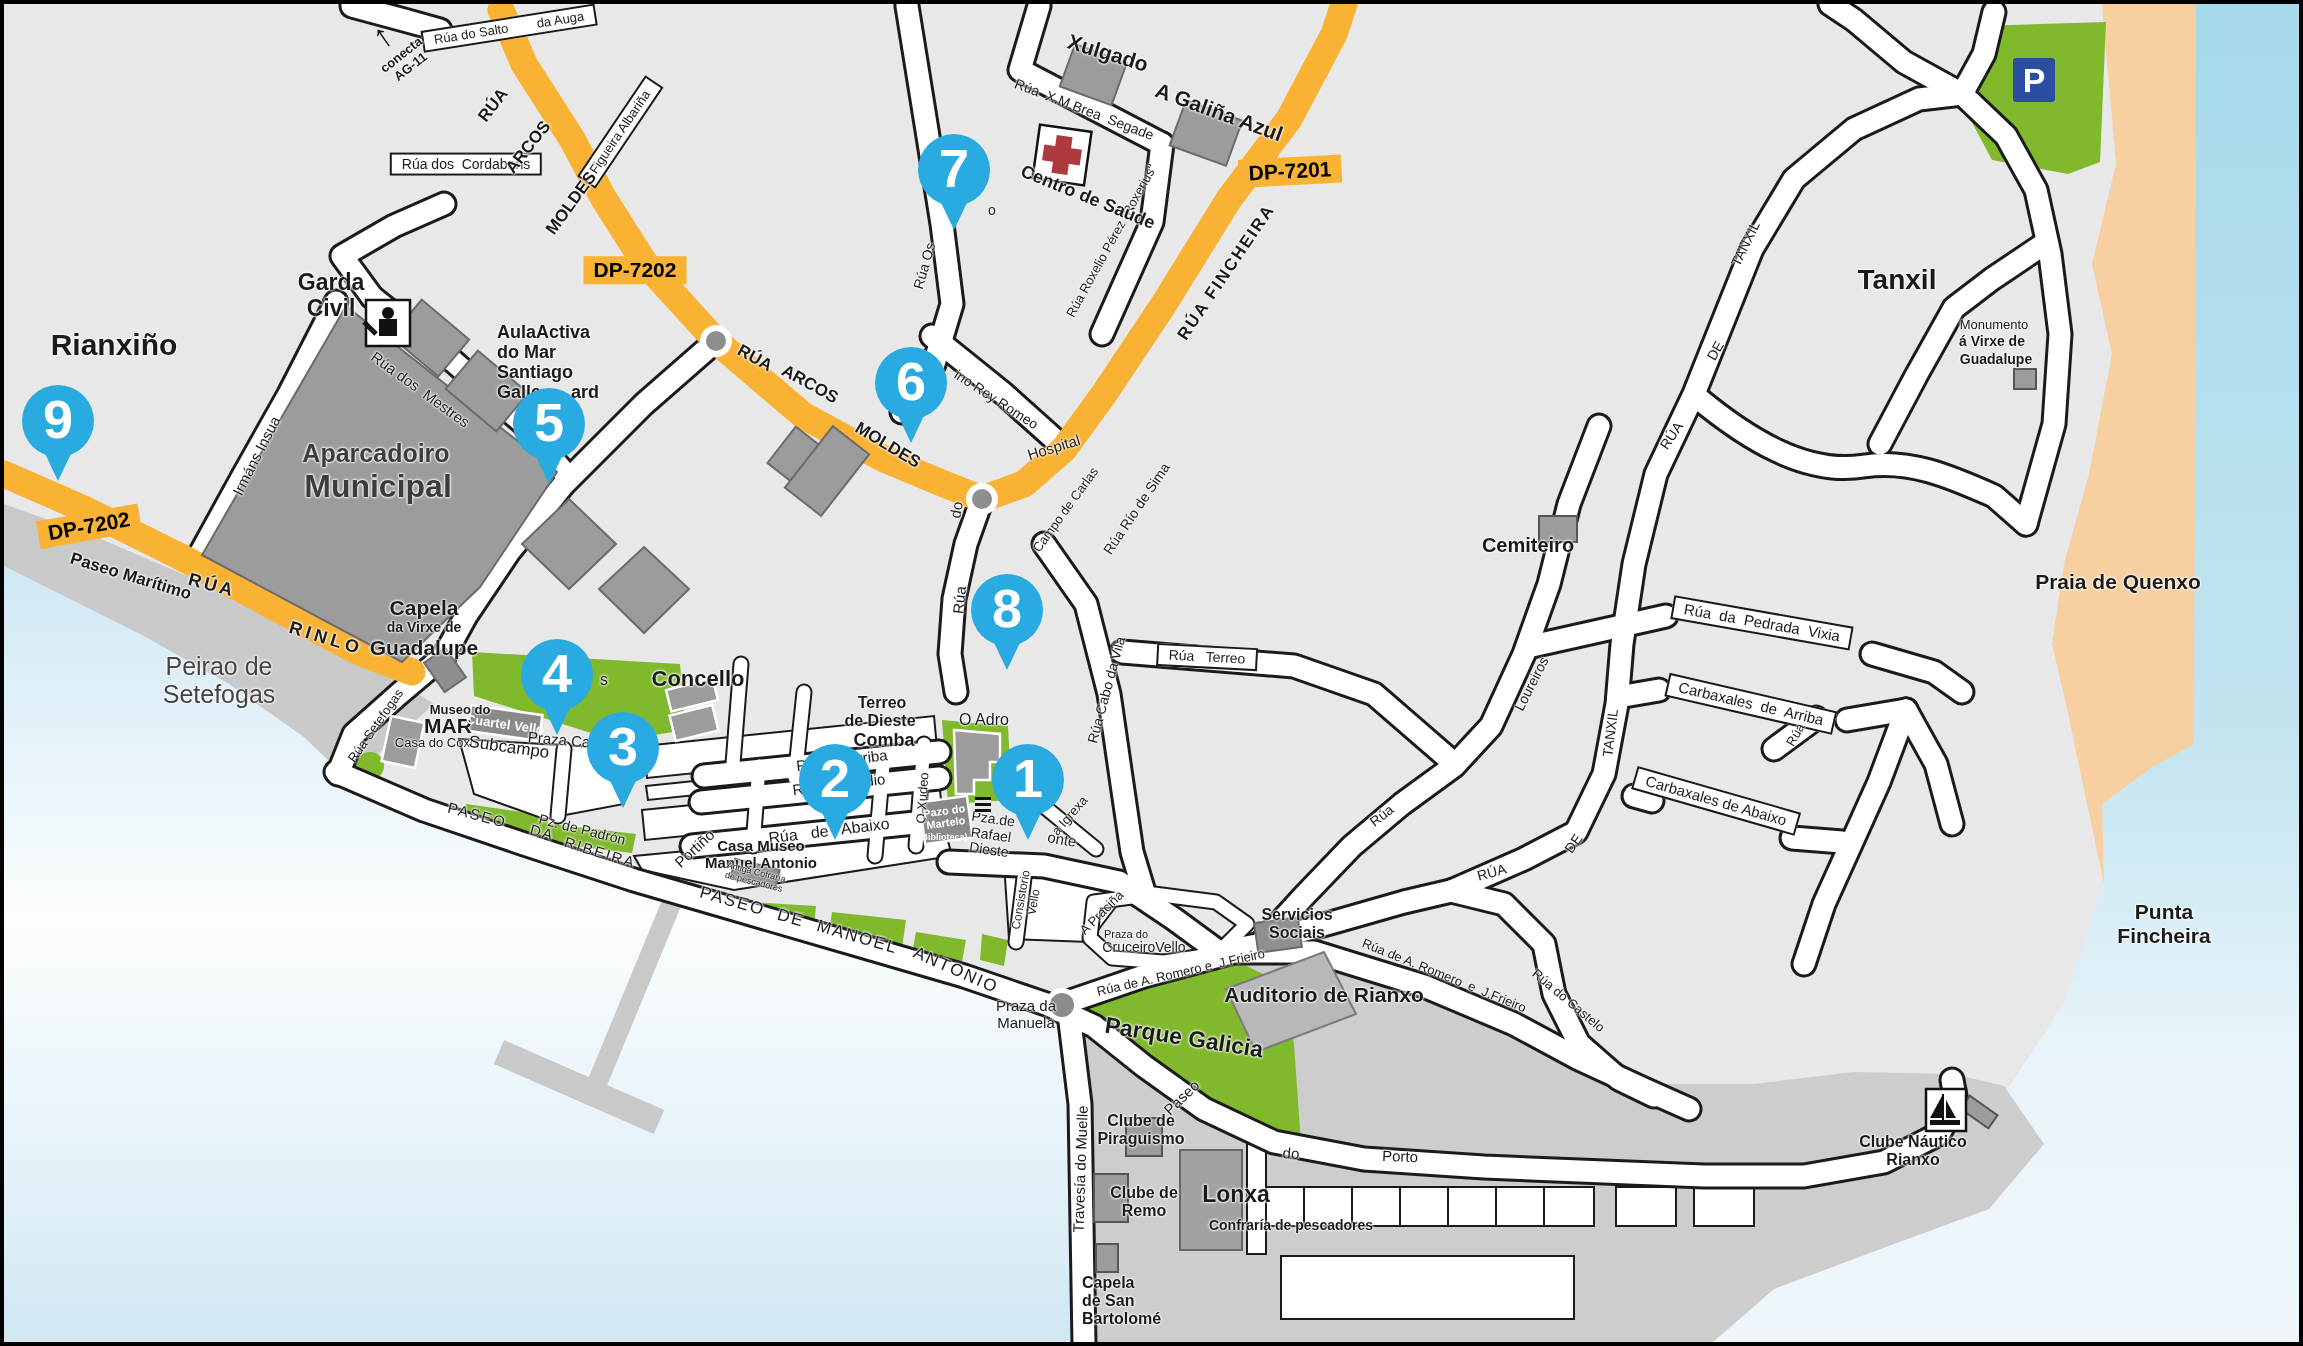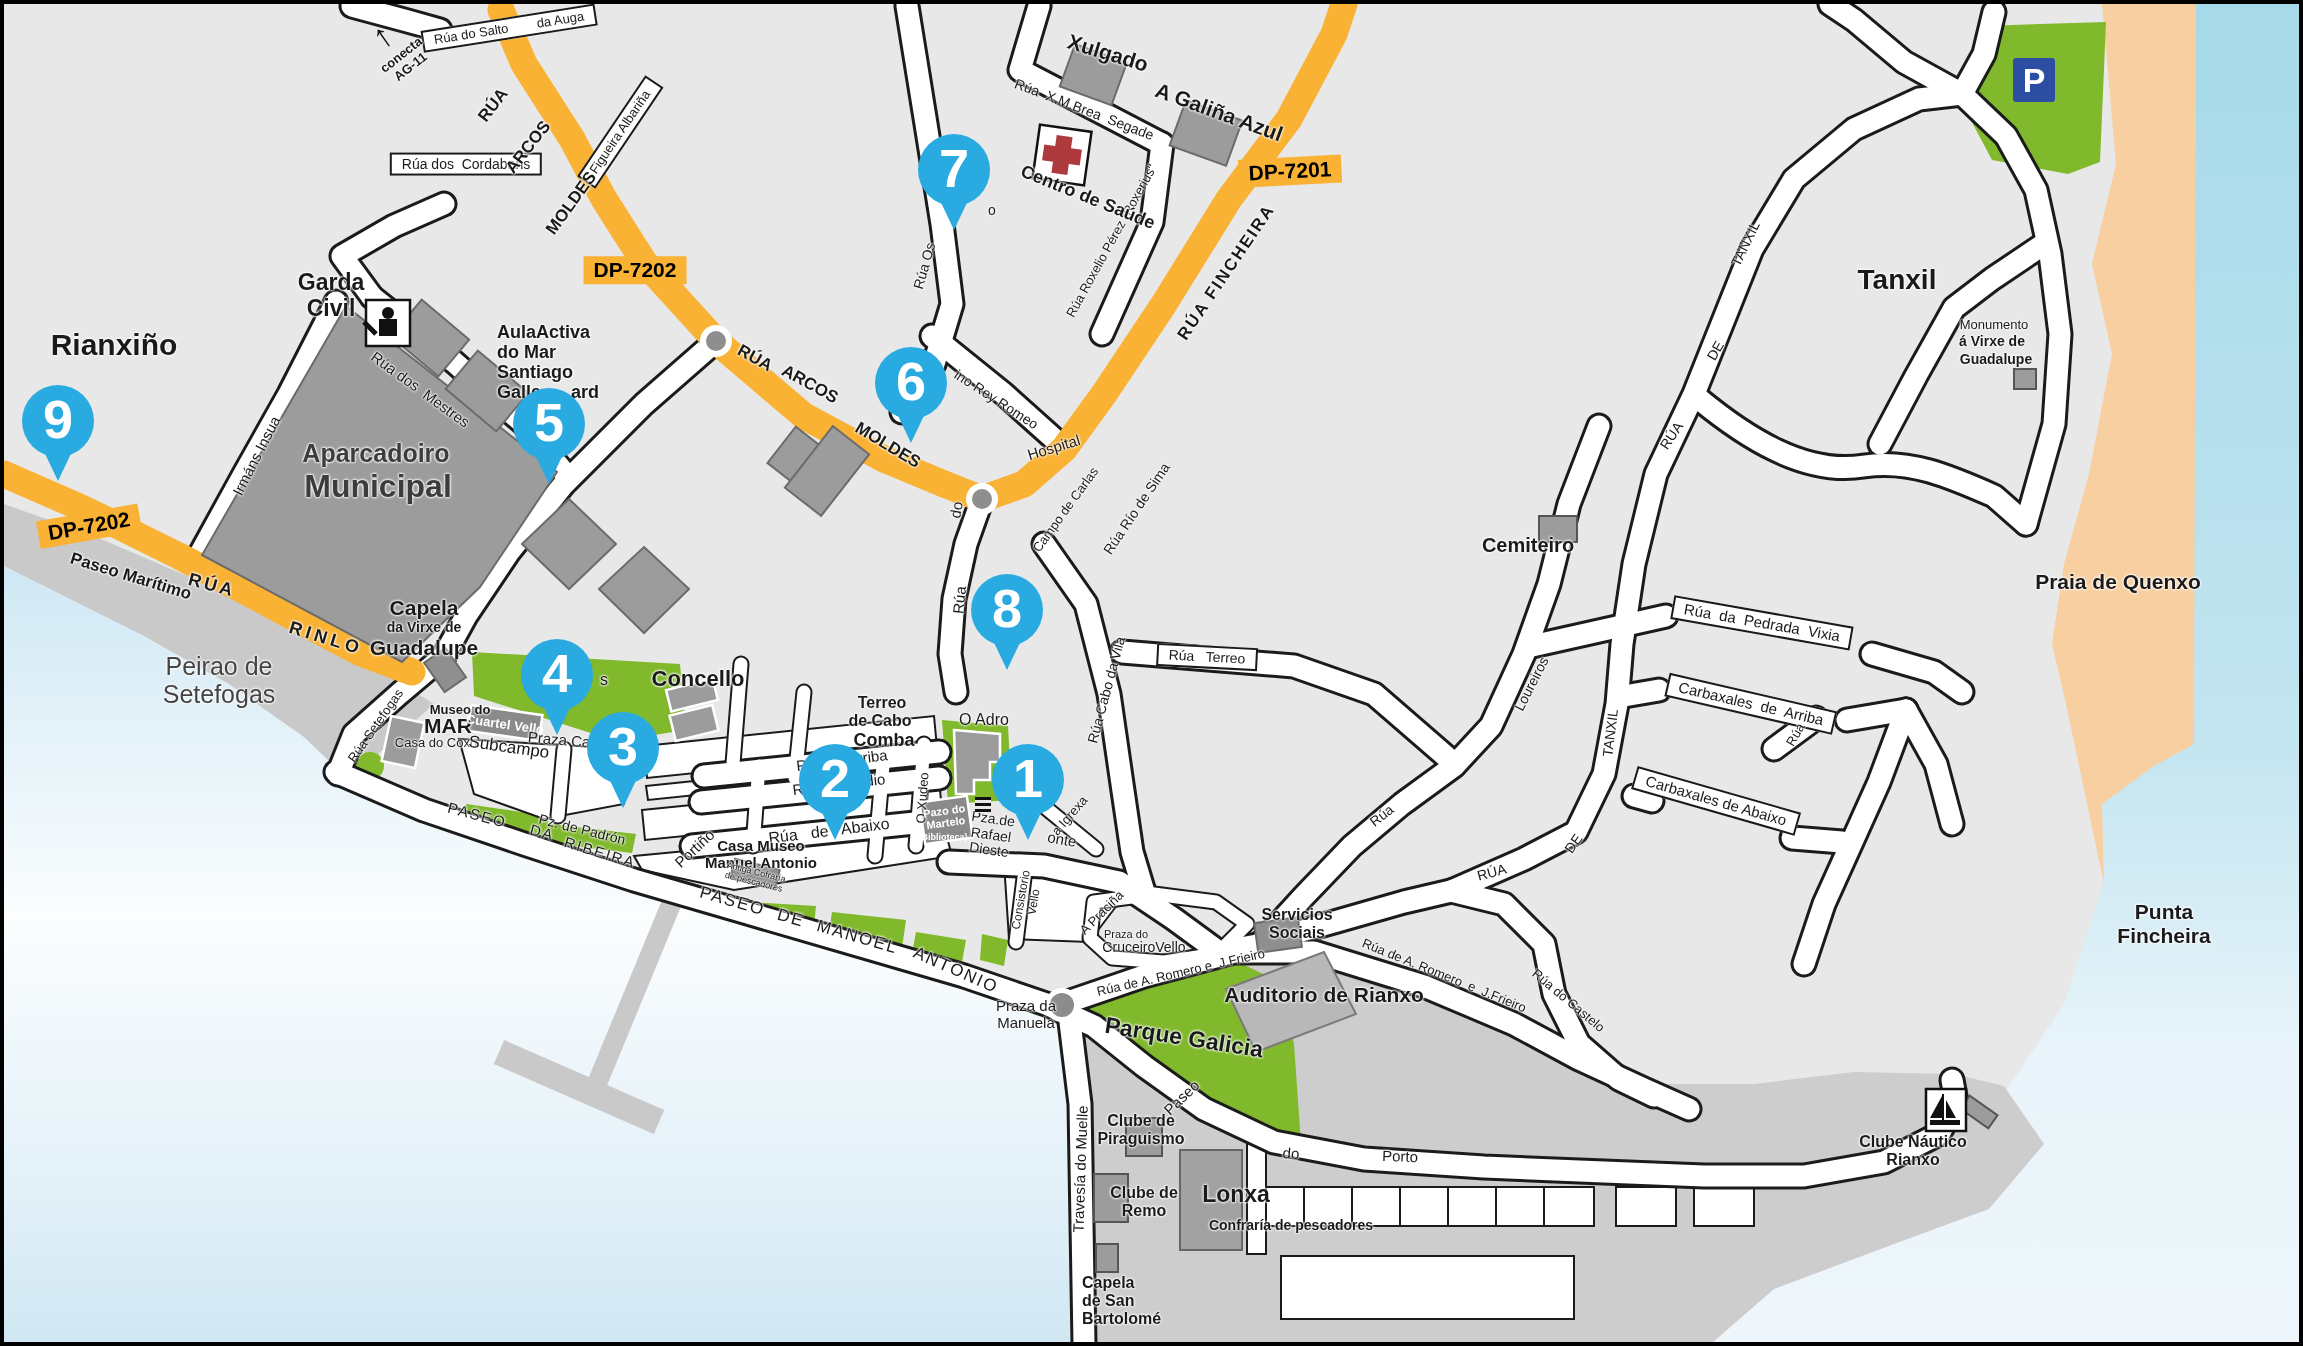--- a/index.html
+++ b/index.html
@@ -391,21 +391,21 @@
     <div class="lbl" style="left: 921px; top: 262px; font-size: 14px; font-weight: 400; transform: translate(-50%, -50%) rotate(-74deg);">Rúa Os</div>
     <div class="lbl" style="left: 992px; top: 396px; font-size: 14px; font-weight: 400; transform: translate(-50%, -50%) rotate(33deg);">ino Rey Romeo</div>
     <div class="lbl" style="left: 1050px; top: 444px; font-size: 15px; font-weight: 400; transform: translate(-50%, -50%) rotate(-17deg);">Hospital</div>
     <div class="lbl" style="left: 953px; top: 506px; font-size: 15px; font-weight: 400; transform: translate(-50%, -50%) rotate(-80deg);">do</div>
     <div class="lbl" style="left: 956px; top: 596px; font-size: 15px; font-weight: 400; transform: translate(-50%, -50%) rotate(-84deg);">Rúa</div>
     <div class="lbl" style="left: 1062px; top: 506px; font-size: 13px; font-weight: 400; transform: translate(-50%, -50%) rotate(-54deg);">Campo de Carlas</div>
     <div class="lbl" style="left: 1133px; top: 505px; font-size: 14px; font-weight: 400; transform: translate(-50%, -50%) rotate(-56deg);">Rúa Río de Sima</div>
     <div class="lbl box" style="left: 1203px; top: 653px; font-size: 14px; font-weight: 400; transform: translate(-50%, -50%) rotate(3deg);">Rúa   Terreo</div>
     <div class="lbl" style="left: 1103px; top: 686px; font-size: 14px; font-weight: 400; transform: translate(-50%, -50%) rotate(-75deg);">Rúa Cabo da Vila</div>
     <div class="lbl" style="left: 878px; top: 699px; font-size: 16px; font-weight: 700; transform: translate(-50%, -50%) rotate(0deg);">Terreo</div>
-    <div class="lbl" style="left: 876px; top: 717px; font-size: 16px; font-weight: 700; transform: translate(-50%, -50%) rotate(0deg);">de Cabo</div>
+    <div class="lbl" style="left: 876px; top: 717px; font-size: 16px; font-weight: 700; transform: translate(-50%, -50%) rotate(0deg);">de Dieste</div>
     <div class="lbl" style="left: 880px; top: 736px; font-size: 18px; font-weight: 700; transform: translate(-50%, -50%) rotate(0deg);">Comba</div>
     <div class="lbl" style="left: 980px; top: 716px; font-size: 16px; font-weight: 400; transform: translate(-50%, -50%) rotate(0deg);">O Adro</div>
     <div class="lbl" style="left: 1058px; top: 836px; font-size: 15px; font-weight: 400; transform: translate(-50%, -50%) rotate(10deg);">onte</div>
     <div class="lbl" style="left: 1066px; top: 812px; font-size: 13px; font-weight: 400; transform: translate(-50%, -50%) rotate(-49deg);">a Igrexa</div>
     <div class="lbl" style="left: 838px; top: 757px; font-size: 15px; font-weight: 400; transform: translate(-50%, -50%) rotate(-7deg);">Rúa de Arriba</div>
     <div class="lbl" style="left: 835px; top: 781px; font-size: 15px; font-weight: 400; transform: translate(-50%, -50%) rotate(-7deg);">Rúa do Medio</div>
     <div class="lbl" style="left: 825px; top: 827px; font-size: 16px; font-weight: 400; transform: translate(-50%, -50%) rotate(-7deg);">Rúa   de   Abaixo</div>
     <div class="lbl" style="left: 919px; top: 794px; font-size: 13px; font-weight: 400; transform: translate(-50%, -50%) rotate(-86deg);">O Xudeo</div>
     <div class="lbl noHalo" style="left: 941px; top: 813px; font-size: 11px; font-weight: 700; color: rgb(255, 255, 255); transform: translate(-50%, -50%) rotate(-8deg);">Pazo do
 Martelo</div>

